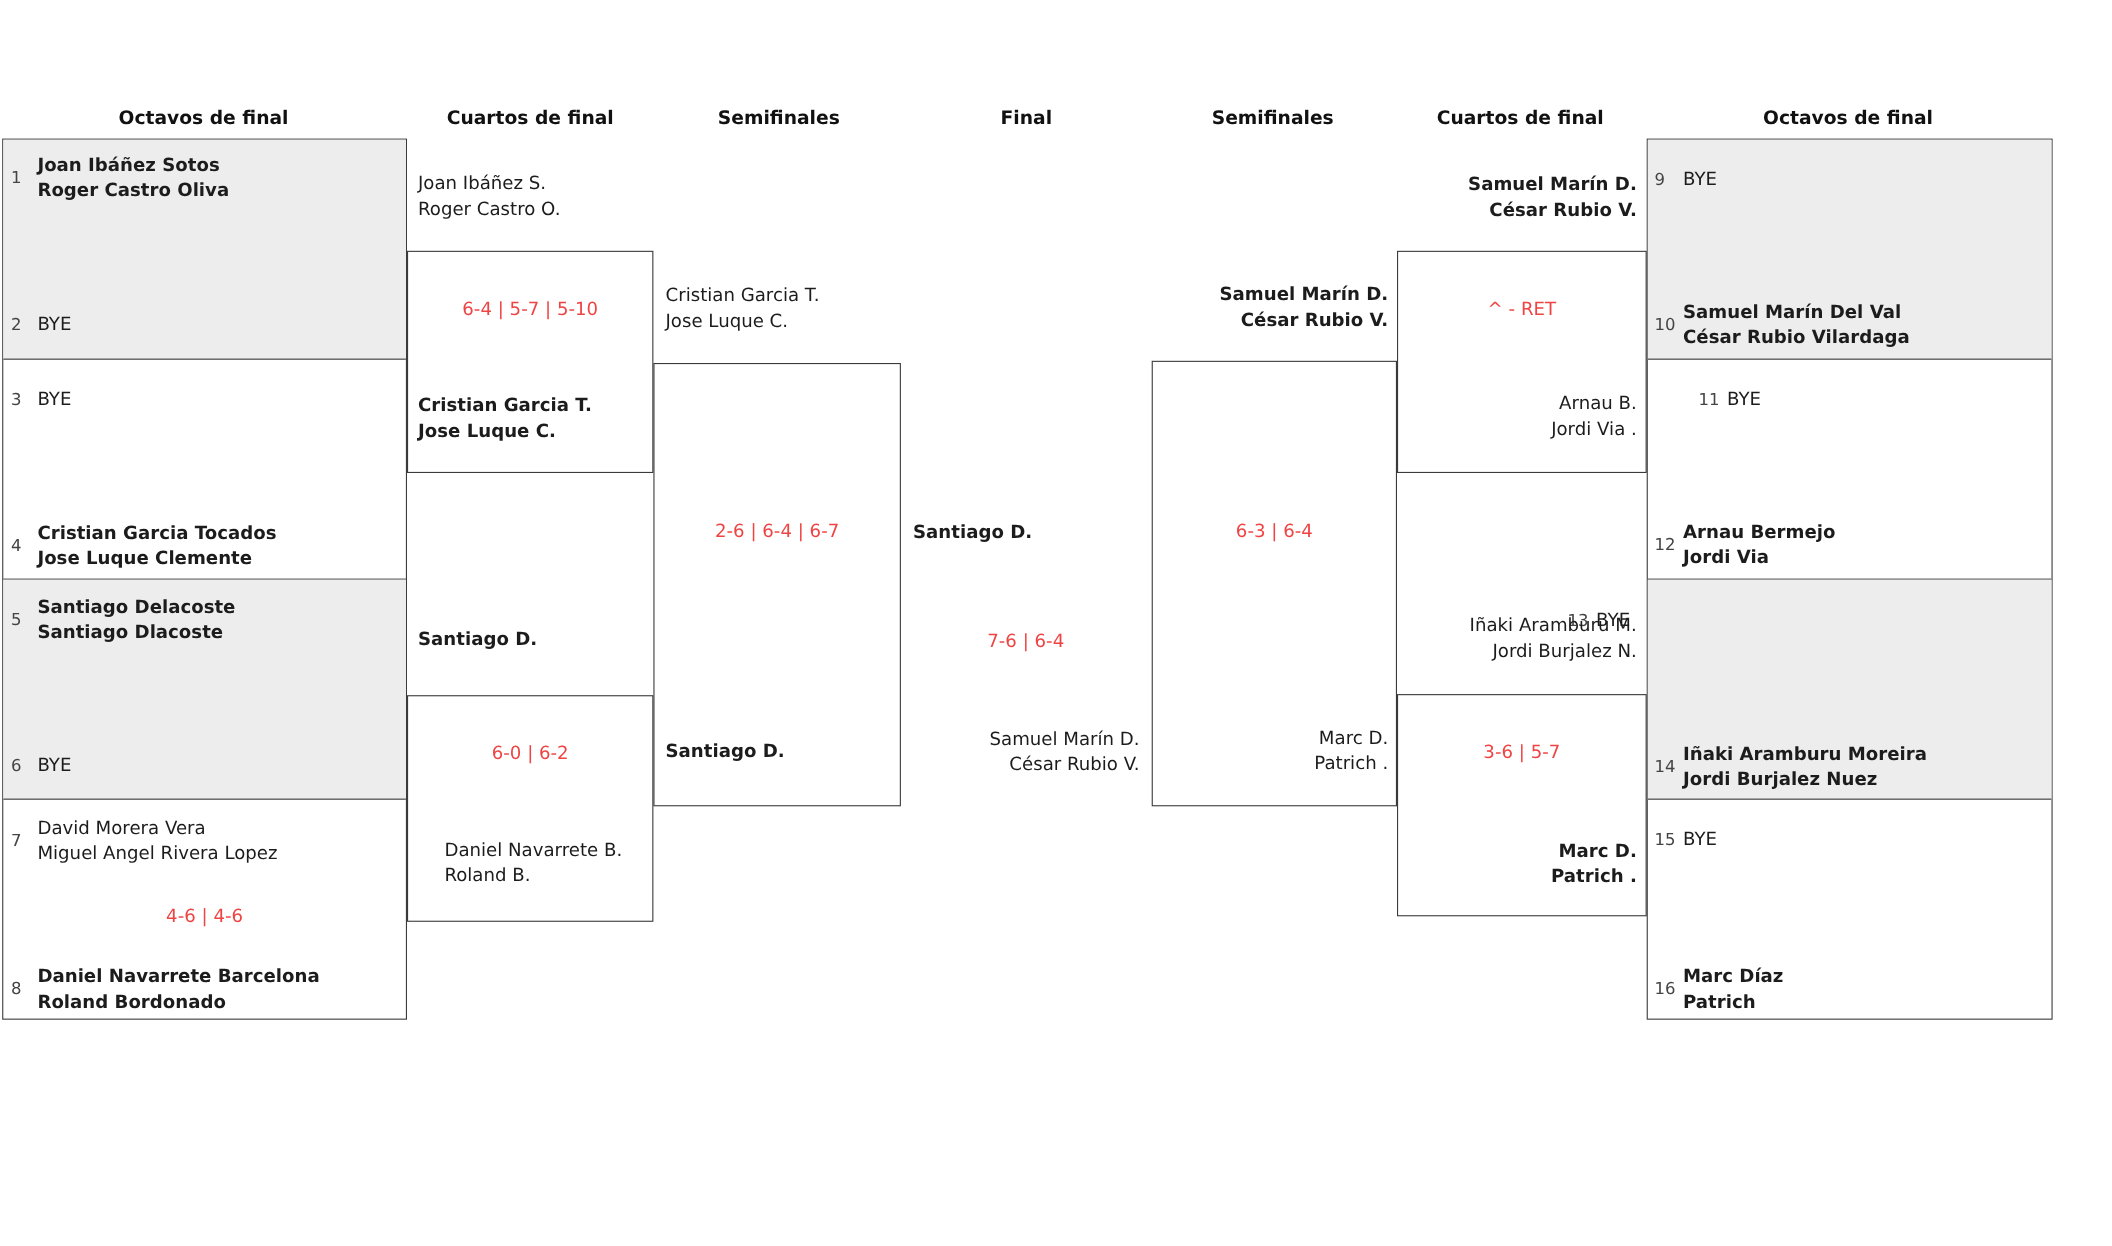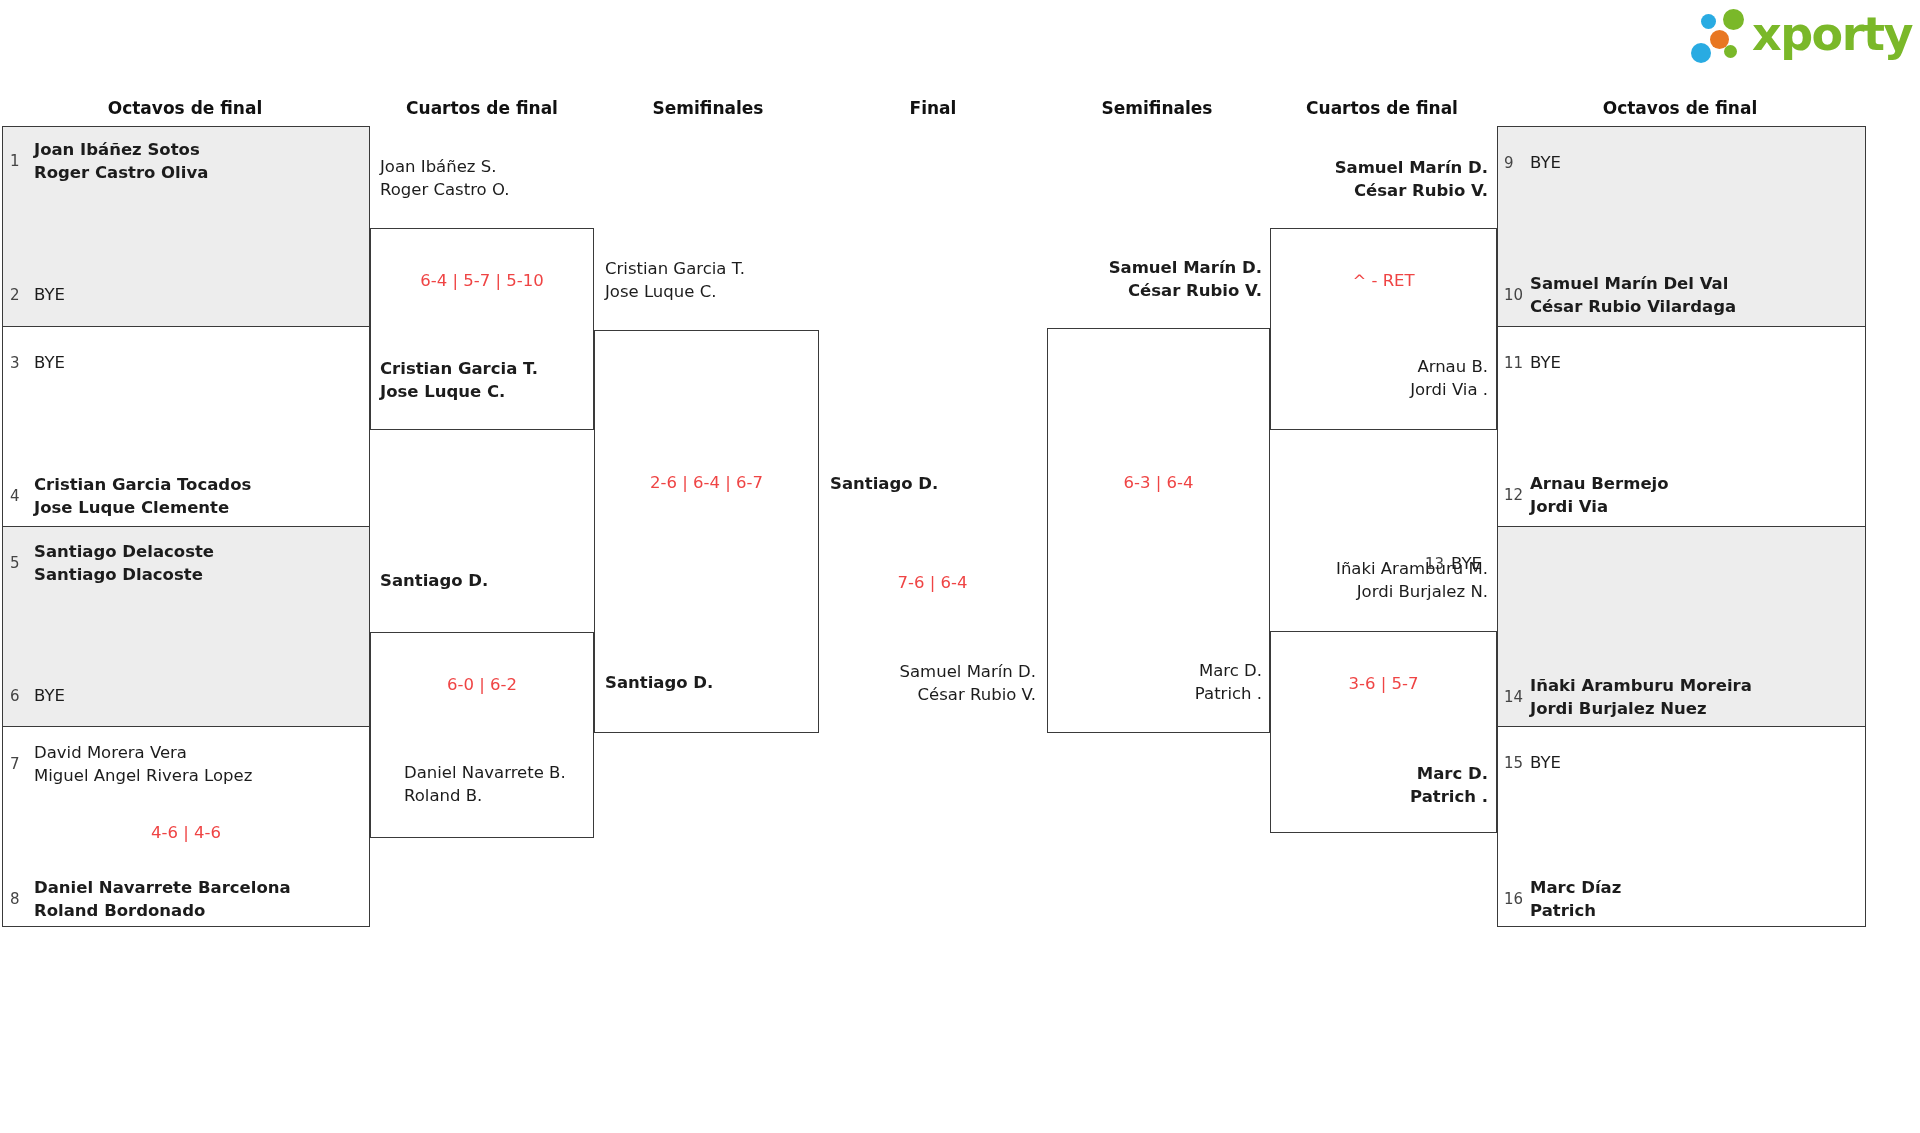--- a/index.html
+++ b/index.html
@@ -35,28 +35,20 @@
   .entry{position:absolute;display:flex;align-items:center;}
   .entry .num{font-size:15px;color:#444;width:24px;flex:0 0 24px;}
   .entry.r .num{width:26px;flex:0 0 26px;}
 </style>
 </head>
 <body>
 
 <div id="stage">
 
 
-  <div class="abs" style="left:1685px;top:2px;width:232px;height:70px;">
-    <span class="dot" style="left:16px;top:12px;width:15px;height:15px;background:#29abe2;"></span>
-    <span class="dot" style="left:38px;top:7px;width:21px;height:21px;background:#7ab829;"></span>
-    <span class="dot" style="left:25px;top:28px;width:19px;height:19px;background:#e87722;"></span>
-    <span class="dot" style="left:6px;top:41px;width:20px;height:20px;background:#29abe2;"></span>
-    <span class="dot" style="left:39px;top:43px;width:13px;height:13px;background:#7ab829;"></span>
-    <div class="abs logo-text" style="left:67px;top:4px;">xporty</div>
-  </div>
 
   <div class="abs round-header" style="left:70px;top:97px;width:230px;">Octavos de final</div>
   <div class="abs round-header" style="left:367px;top:97px;width:230px;">Cuartos de final</div>
   <div class="abs round-header" style="left:593px;top:97px;width:230px;">Semifinales</div>
   <div class="abs round-header" style="left:818px;top:97px;width:230px;">Final</div>
   <div class="abs round-header" style="left:1042px;top:97px;width:230px;">Semifinales</div>
   <div class="abs round-header" style="left:1267px;top:97px;width:230px;">Cuartos de final</div>
   <div class="abs round-header" style="left:1565px;top:97px;width:230px;">Octavos de final</div>
 
   <div class="abs oct-col" style="left:2px;top:126px;width:368px;height:801px;">
@@ -133,21 +125,21 @@
     <span class="num">9</span>
     <span class="name">BYE</span>
   </div>
   <div class="entry r" style="left:1504px;top:272px;">
     <span class="num">10</span>
     <span class="name bold">
         <span style="display:block;">Samuel Marín Del Val</span>
         <span style="display:block;">César Rubio Vilardaga</span>
       </span>
   </div>
-  <div class="entry r" style="left:1504px;top:351px;">
+  <div class="entry r" style="left:1544px;top:351px;">
     <span class="num">11</span>
     <span class="name">BYE</span>
   </div>
   <div class="entry r" style="left:1504px;top:472px;">
     <span class="num">12</span>
     <span class="name bold">
         <span style="display:block;">Arnau Bermejo</span>
         <span style="display:block;">Jordi Via</span>
       </span>
   </div>

